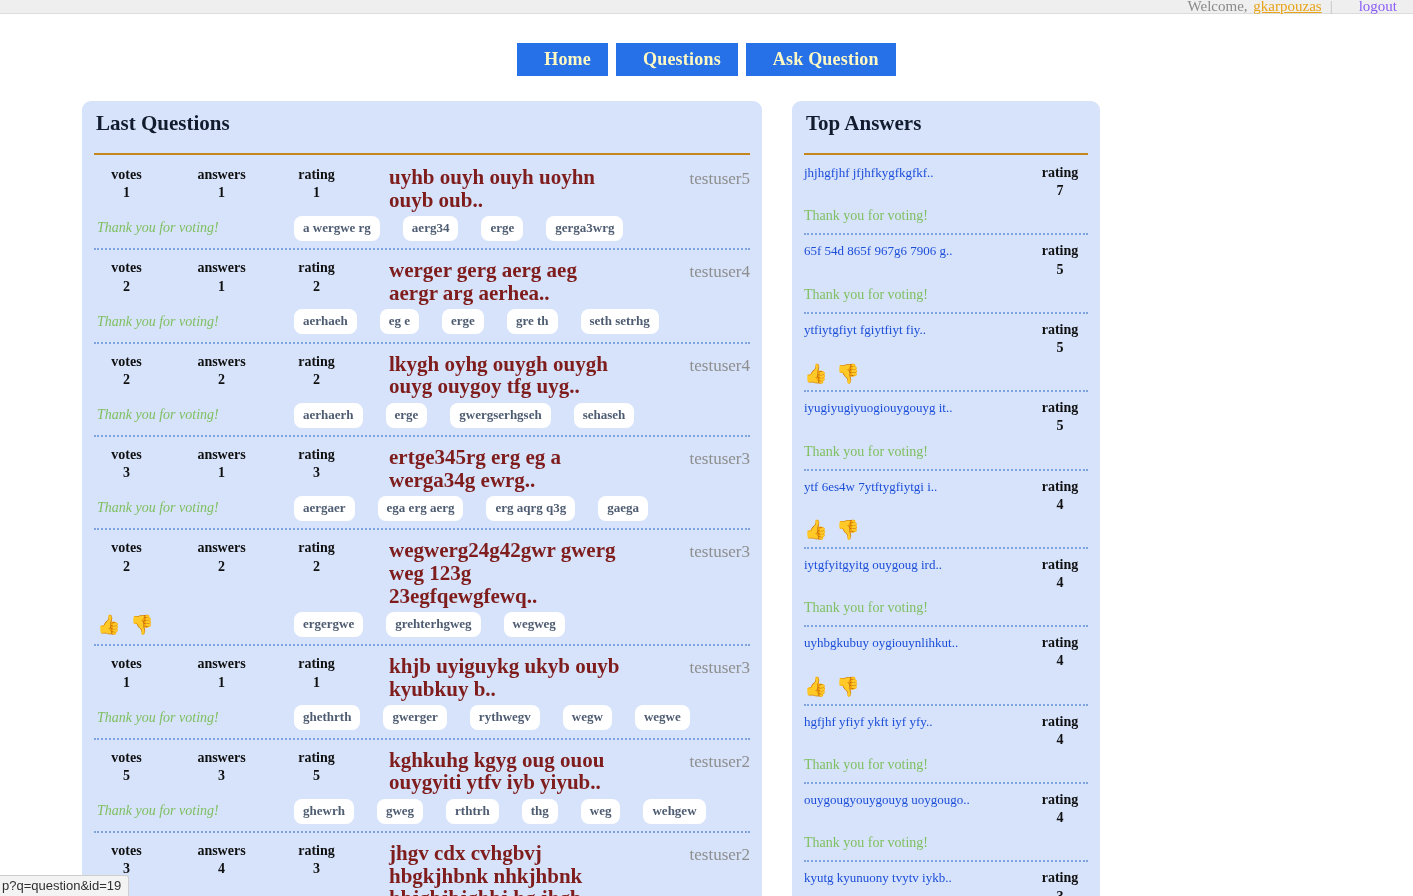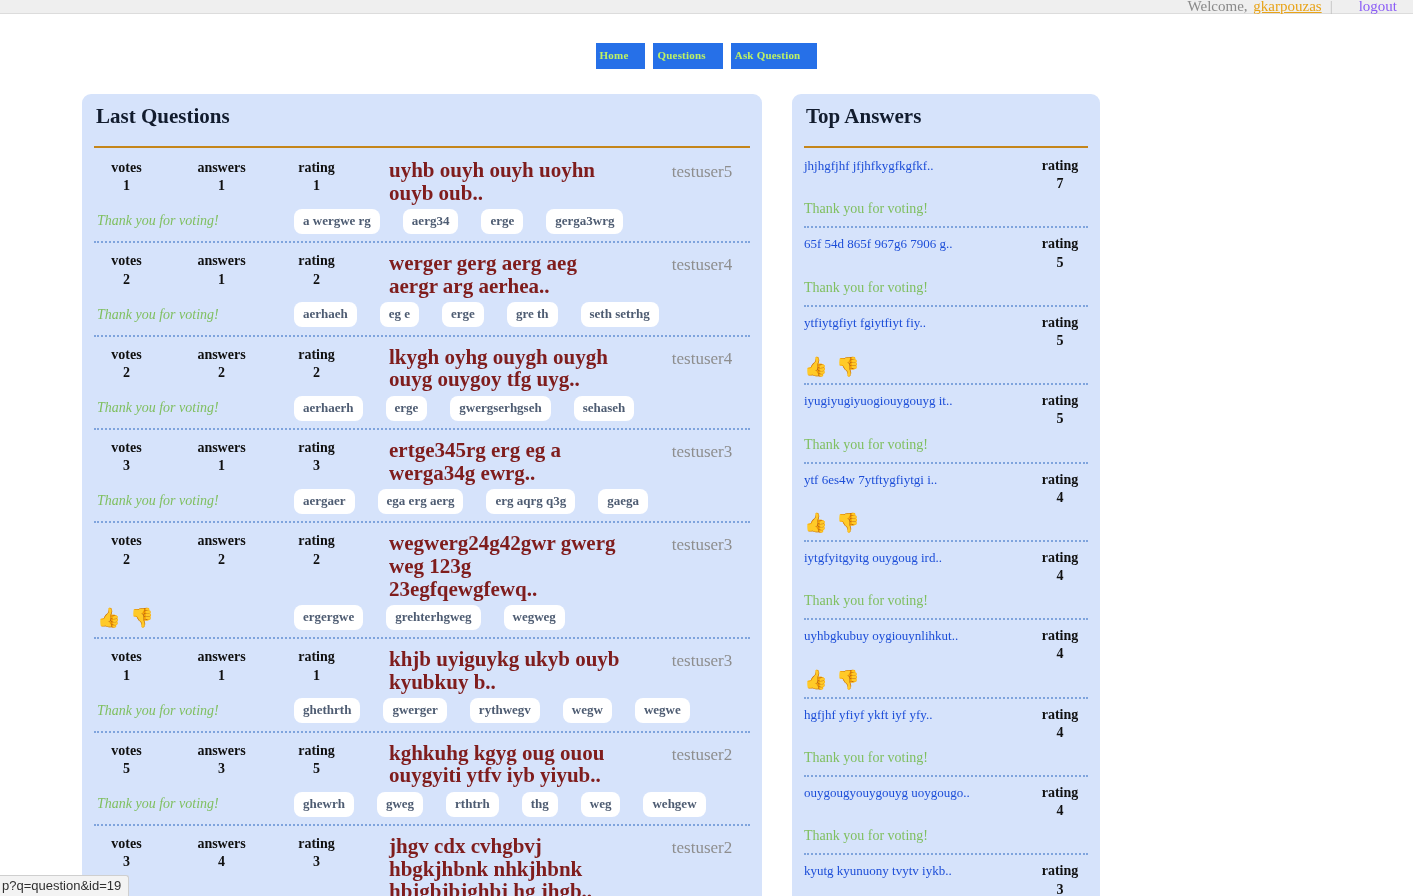--- a/index.html
+++ b/index.html
@@ -41,25 +41,25 @@
 
   
   .nav {
     margin-top: 29px;
     display: flex;
     justify-content: center;
     gap: 8px;
   }
   .nav-btn {
     background: #2670e8;
-    color: #bef264;
+    color: #fef9c3;
     font-family: "Liberation Serif", serif;
     font-weight: bold;
-    font-size: 11px;
-    padding: 7px 17px 8px 4px;
+    font-size: 18px;
+    padding: 7px 17px 8px 27px;
     border: none;
     cursor: pointer;
     line-height: 1;
     letter-spacing: .2px;
   }
 
   
   .wrap {
     margin-top: 25px;
     display: flex;
@@ -114,21 +114,21 @@
     font-weight: bold;
     font-size: 21px;
     line-height: 1.08;
     text-decoration: none;
     display: block;
     cursor: pointer;
   }
   .q-author {
     width: 96px;
     flex: none;
-    text-align: center;
+    text-align: right;
     color: #8e8e8e;
     font-size: 17px;
     padding-top: 3px;
   }
   .q-bottom {
     display: flex;
     align-items: center;
     margin-top: 3px;
     min-height: 28px;
   }

